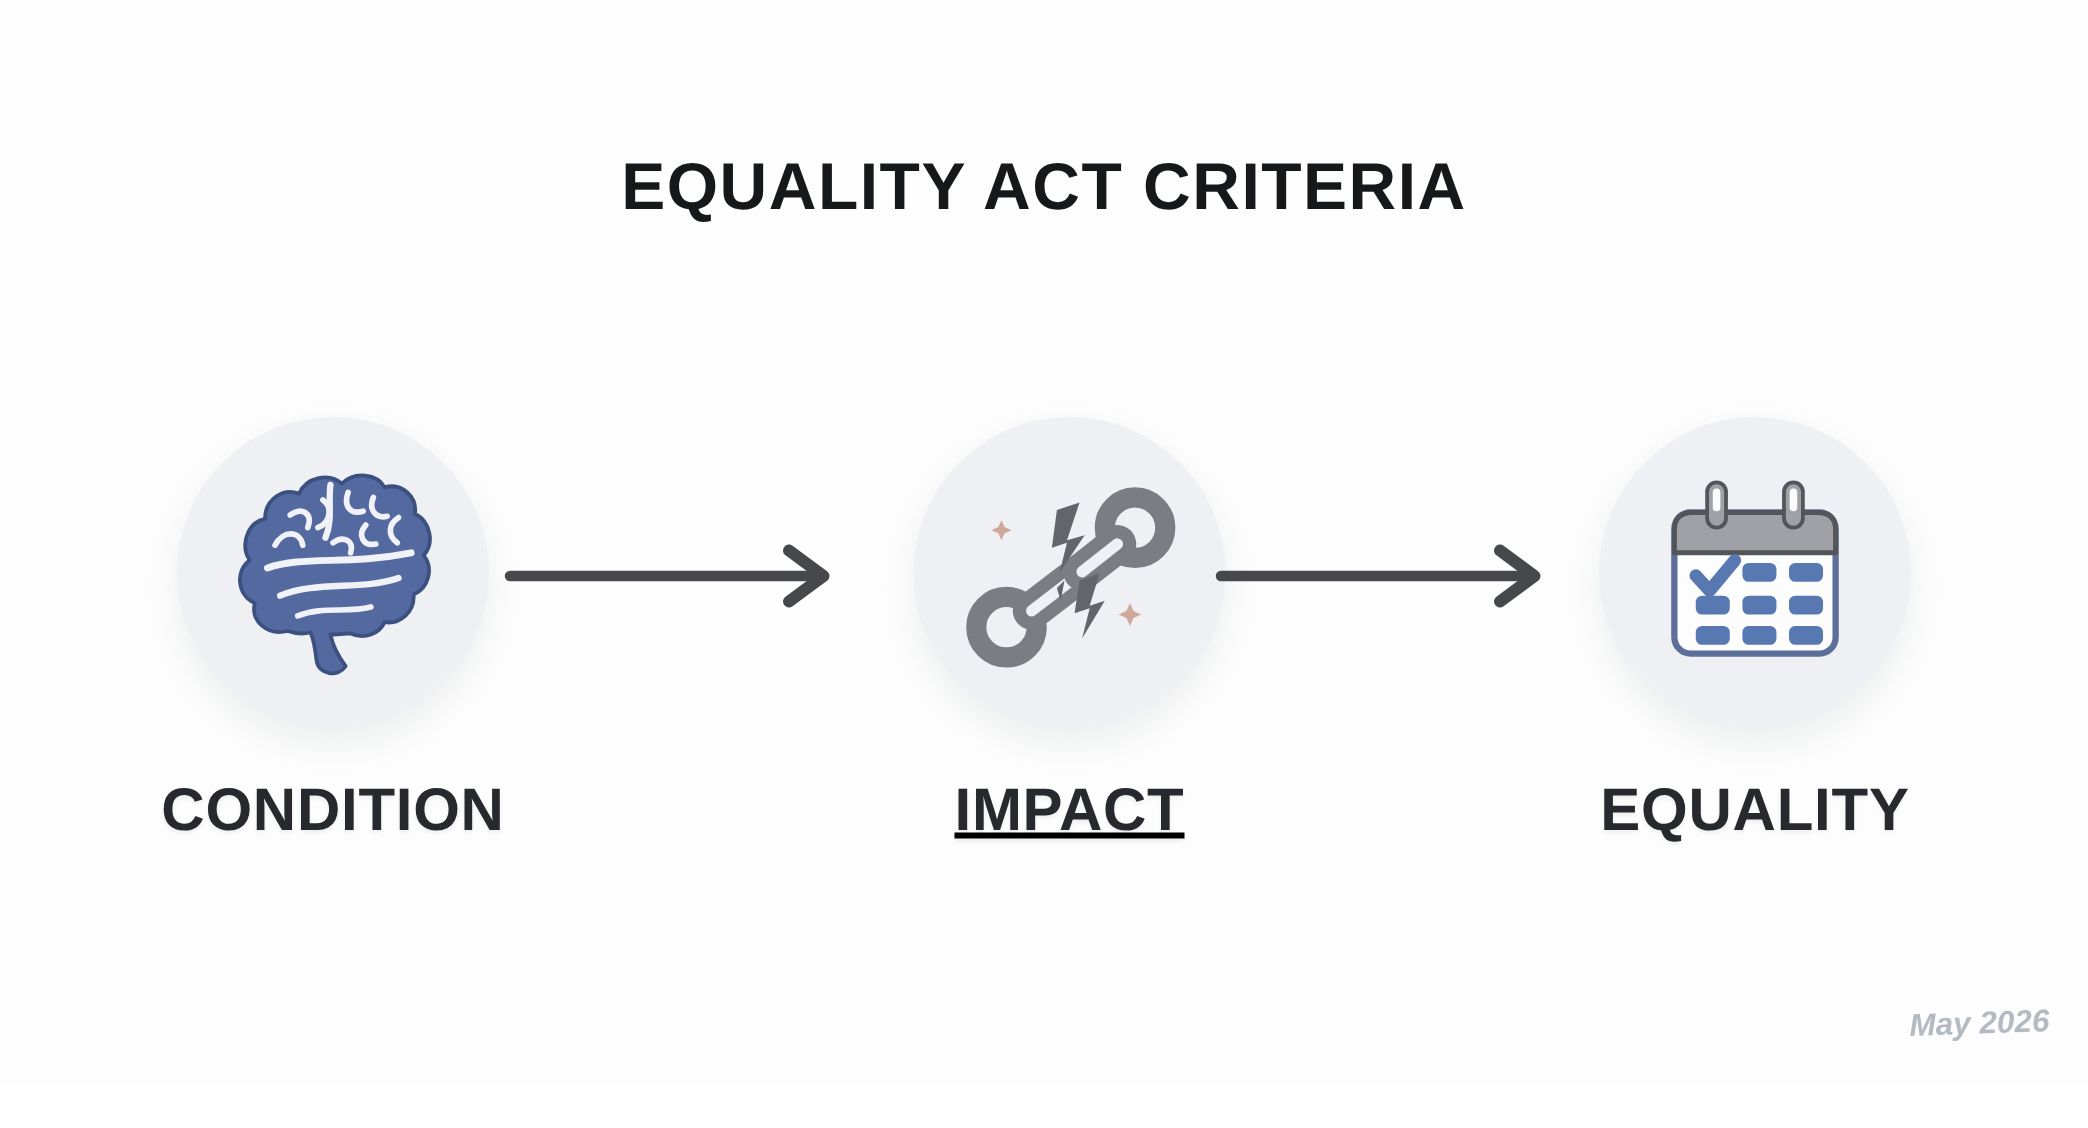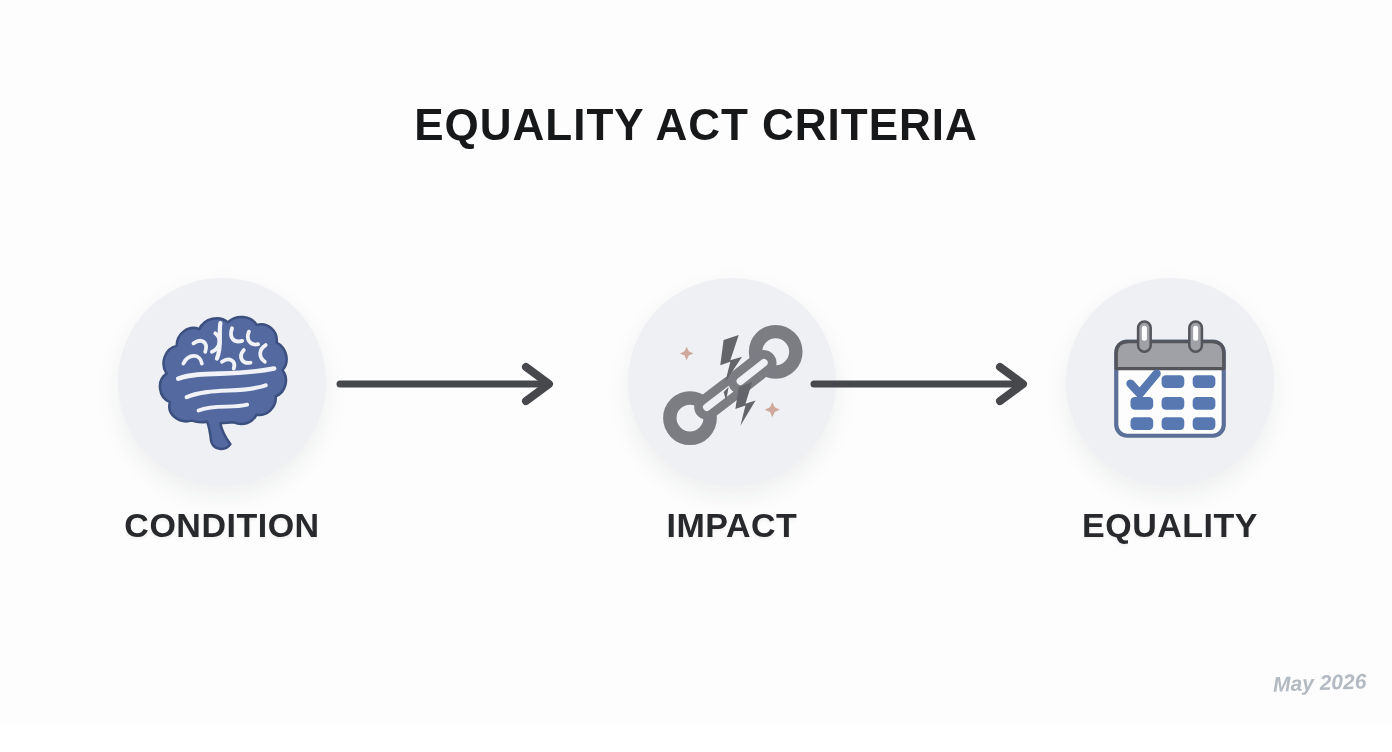--- a/index.html
+++ b/index.html
@@ -43,39 +43,39 @@
     color: var(--title-color);
   }
 
   .step {
     position: absolute;
     top: 278px;
     width: 320px;
     text-align: center;
   }
   .step-condition { left: 62px; }
-  .step-impact    { left: 572px; }
+  .step-impact    { left: 553px; text-decoration: underline; }
   .step-duration  { left: 1010px; }
 
   .icon-circle {
     width: 208px;
     height: 208px;
     border-radius: 50%;
     background: var(--circle-bg);
     margin: 0 auto;
     display: flex;
     align-items: center;
     justify-content: center;
     box-shadow: 0 10px 24px rgba(30, 40, 60, 0.07);
   }
   .icon-circle svg { width: 168px; height: 168px; display: block; }
 
   .step-label {
-    margin-top: 20px;
-    font-size: 34px;
+    margin-top: 32px;
+    font-size: 40px;
     font-weight: 700;
     letter-spacing: 0.5px;
     color: var(--label-color);
     text-shadow: 0 2px 3px rgba(0,0,0,0.06);
   }
 
   .arrow {
     position: absolute;
     top: 362px;
     width: 232px;

